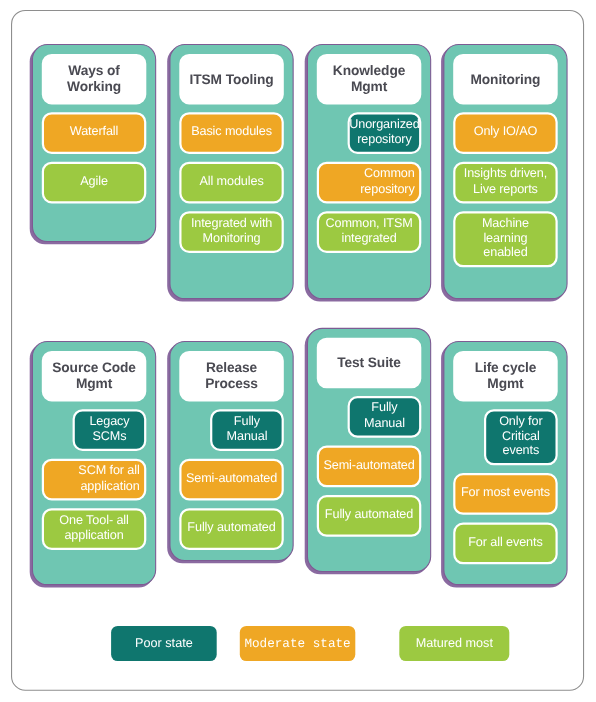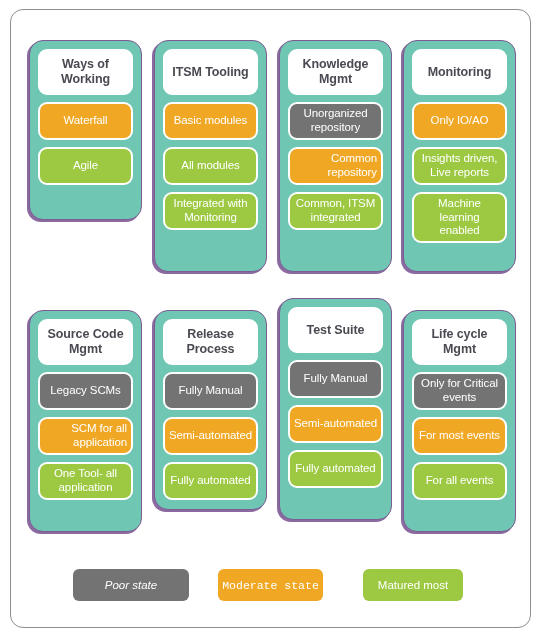--- a/index.html
+++ b/index.html
@@ -65,21 +65,21 @@
     font-size: 12.5px;
     height: 46px;
     border-color: #ffffff;
   }
   .box.item {
     color: #ffffff;
     font-size: 11.5px;
     font-weight: normal;
     min-height: 38px;
   }
-  .sw-poor     { background: #737373; }
+  .sw-poor     { background: #0f766e; margin-left: 28px; }
   .sw-moderate { background: #efa724; text-align: right; }
   .sw-matured  { background: #9cc941; }
 
   
   .legend {
     position: absolute;
     left: 0;
     right: 0;
     bottom: 24px;
     height: 34px;
@@ -145,17 +145,17 @@
         <div class="box item sw-matured">Fully automated</div>
       </div>
       <div class="card" style="left: 392px; top: 300px; width: 113px; height: 222px;">
         <div class="box title">Life cycle Mgmt</div>
         <div class="box item sw-poor">Only for Critical events</div>
         <div class="box item sw-moderate">For most events</div>
         <div class="box item sw-matured">For all events</div>
       </div>
     </div>
   <div class="legend" id="legend">
-      <div class="legend-pill sw-poor" style="left: 62px; width: 116px; font-style: italic;">Poor state</div>
+      <div class="legend-pill sw-poor" style="left: 62px; width: 96px;">Poor state</div>
       <div class="legend-pill sw-moderate" style="left: 207px; width: 105px; font-family: Liberation Mono, monospace;">Moderate state</div>
       <div class="legend-pill sw-matured" style="left: 352px; width: 100px;">Matured most</div>
     </div>
 </div>
 
 </body></html>

